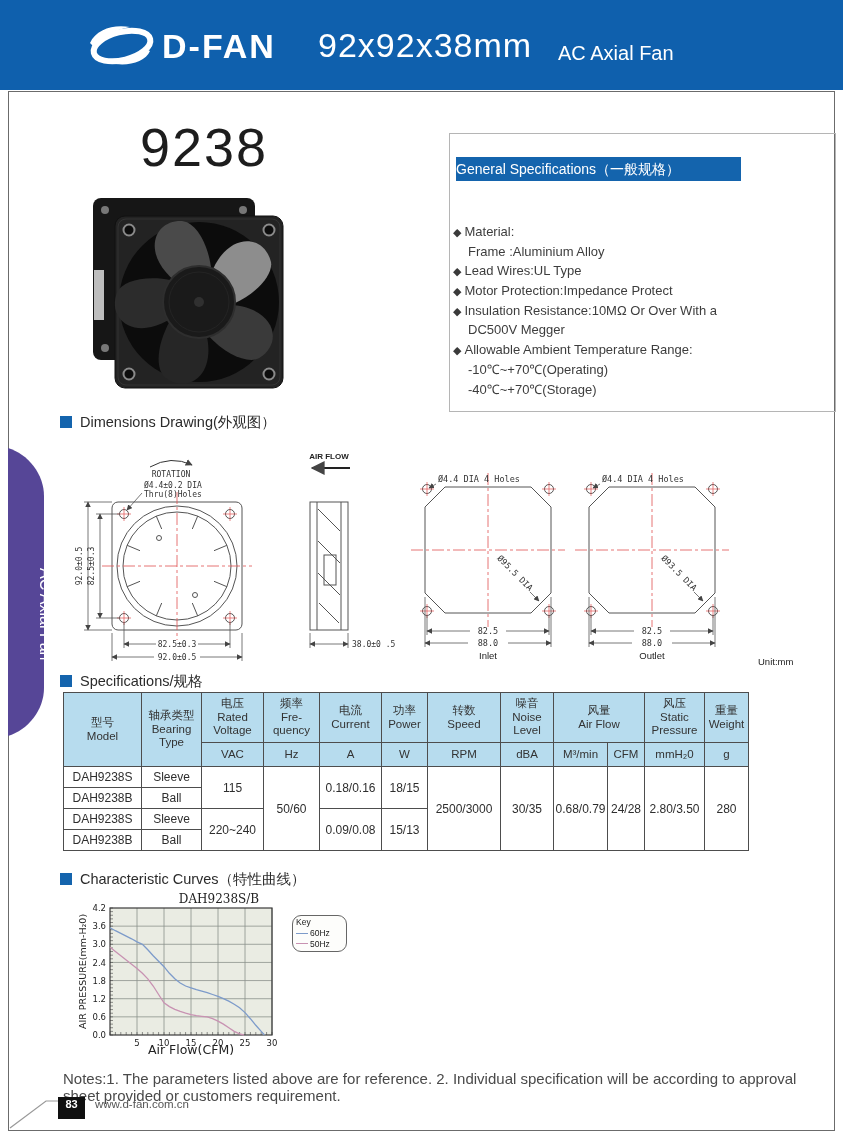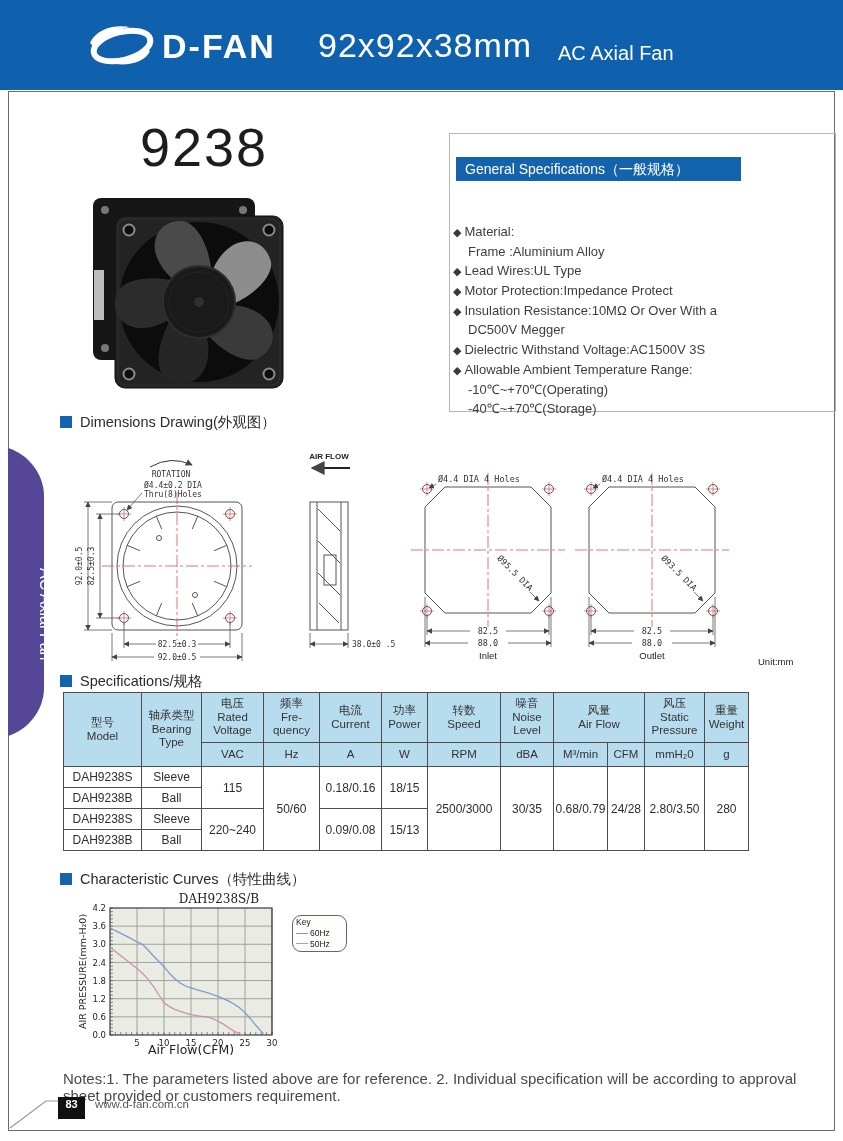--- a/index.html
+++ b/index.html
@@ -13,21 +13,21 @@
   
   .pborder{position:absolute;left:8px;top:91px;width:827px;height:1040px;border:1px solid #6b6b6b;box-sizing:border-box;}
   
   .tabtext{position:absolute;left:-1px;top:545px;width:46px;height:92px;color:#fff;font-size:16px;
            transform:rotate(90deg);transform-origin:center;white-space:nowrap;text-align:center;line-height:46px;}
   
   .model{position:absolute;left:140px;top:116px;font-size:54px;color:#1d1d1d;letter-spacing:2px;}
   
   .gsbox{position:absolute;left:449px;top:133px;width:387px;height:279px;border:1px solid #b5b5b5;box-sizing:border-box;}
   .gsbar{position:absolute;left:456px;top:157px;width:285px;height:24px;background:#1464ad;color:#fff;
-         font-size:14px;line-height:24px;padding-left:9px;box-sizing:border-box;}
+         font-size:14px;line-height:24px;box-sizing:border-box;}
   .gslist{position:absolute;left:453px;top:187px;width:380px;font-size:13px;color:#3d3d3d;margin-top:35px;}
   .gs-line{height:19.7px;line-height:19.7px;white-space:nowrap;}
   .gs-line .gs-bullet{font-size:11px;margin-right:3px;color:#3a3a3a;}
   .gs-line.indent{padding-left:15px;}
   
   .sect{position:absolute;font-size:14.5px;color:#2b2b2b;white-space:nowrap;}
   .sq{display:inline-block;width:12px;height:12px;background:#1464ad;margin-right:8px;position:relative;top:1px;}
   
   table.spec{position:absolute;left:63px;top:692px;border-collapse:collapse;table-layout:fixed;}
   table.spec th,table.spec td{border:1px solid #4d4d4d;text-align:center;vertical-align:middle;
@@ -113,21 +113,20 @@
 
   <div class="gsbox"></div>
   <div class="gsbar">General Specifications（一般规格）</div>
   <div class="gslist">
     <div class="gs-line"><span class="gs-bullet">◆</span><span>Material:</span></div>
     <div class="gs-line indent"><span>Frame :Aluminium Alloy</span></div>
     <div class="gs-line"><span class="gs-bullet">◆</span><span>Lead Wires:UL Type</span></div>
     <div class="gs-line"><span class="gs-bullet">◆</span><span>Motor Protection:Impedance Protect</span></div>
     <div class="gs-line"><span class="gs-bullet">◆</span><span>Insulation Resistance:10MΩ Or Over With a</span></div>
     <div class="gs-line indent"><span>DC500V Megger</span></div>
-    <div class="gs-line"><span class="gs-bullet">◆</span><span>Dielectric Withstand Voltage:AC1500V 3S</span></div>
     <div class="gs-line"><span class="gs-bullet">◆</span><span>Allowable Ambient Temperature Range:</span></div>
     <div class="gs-line indent"><span>-10℃~+70℃(Operating)</span></div>
     <div class="gs-line indent"><span>-40℃~+70℃(Storage)</span></div>
   </div>
 
   <div class="sect" style="left:60px;top:413px;">
     <span class="sq"></span><span>Dimensions Drawing(外观图）</span>
   </div>
 
   <svg width="780" height="228" viewBox="0 0 780 228" style="position:absolute;left:58px;top:443px;">

